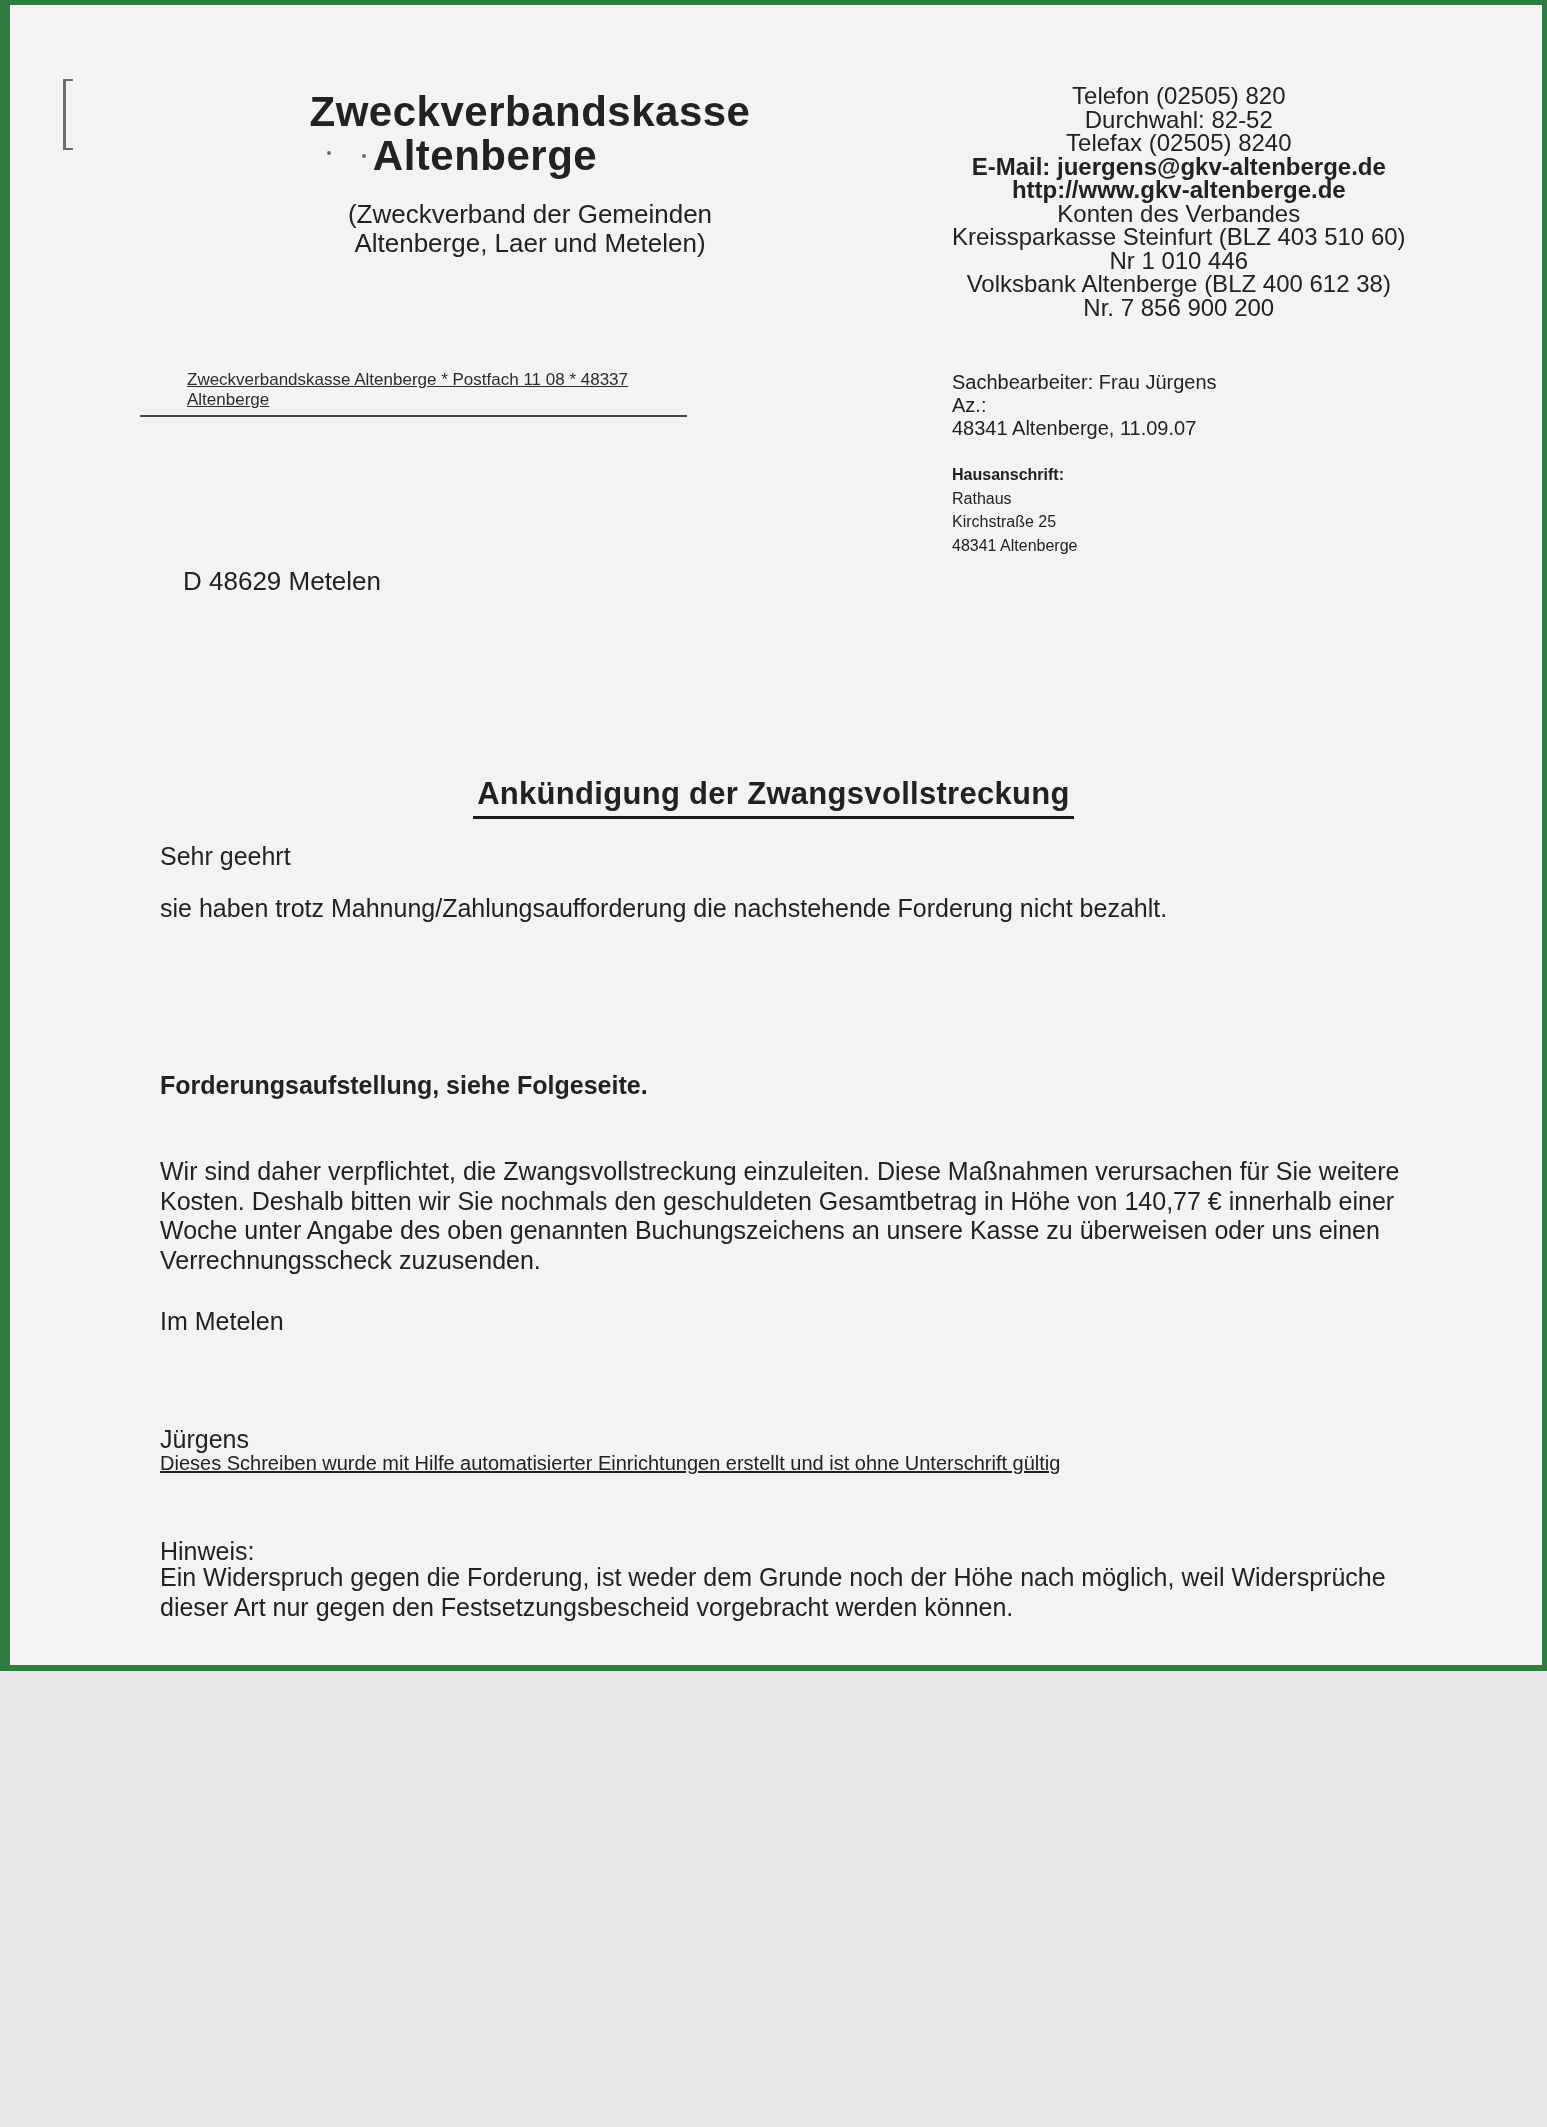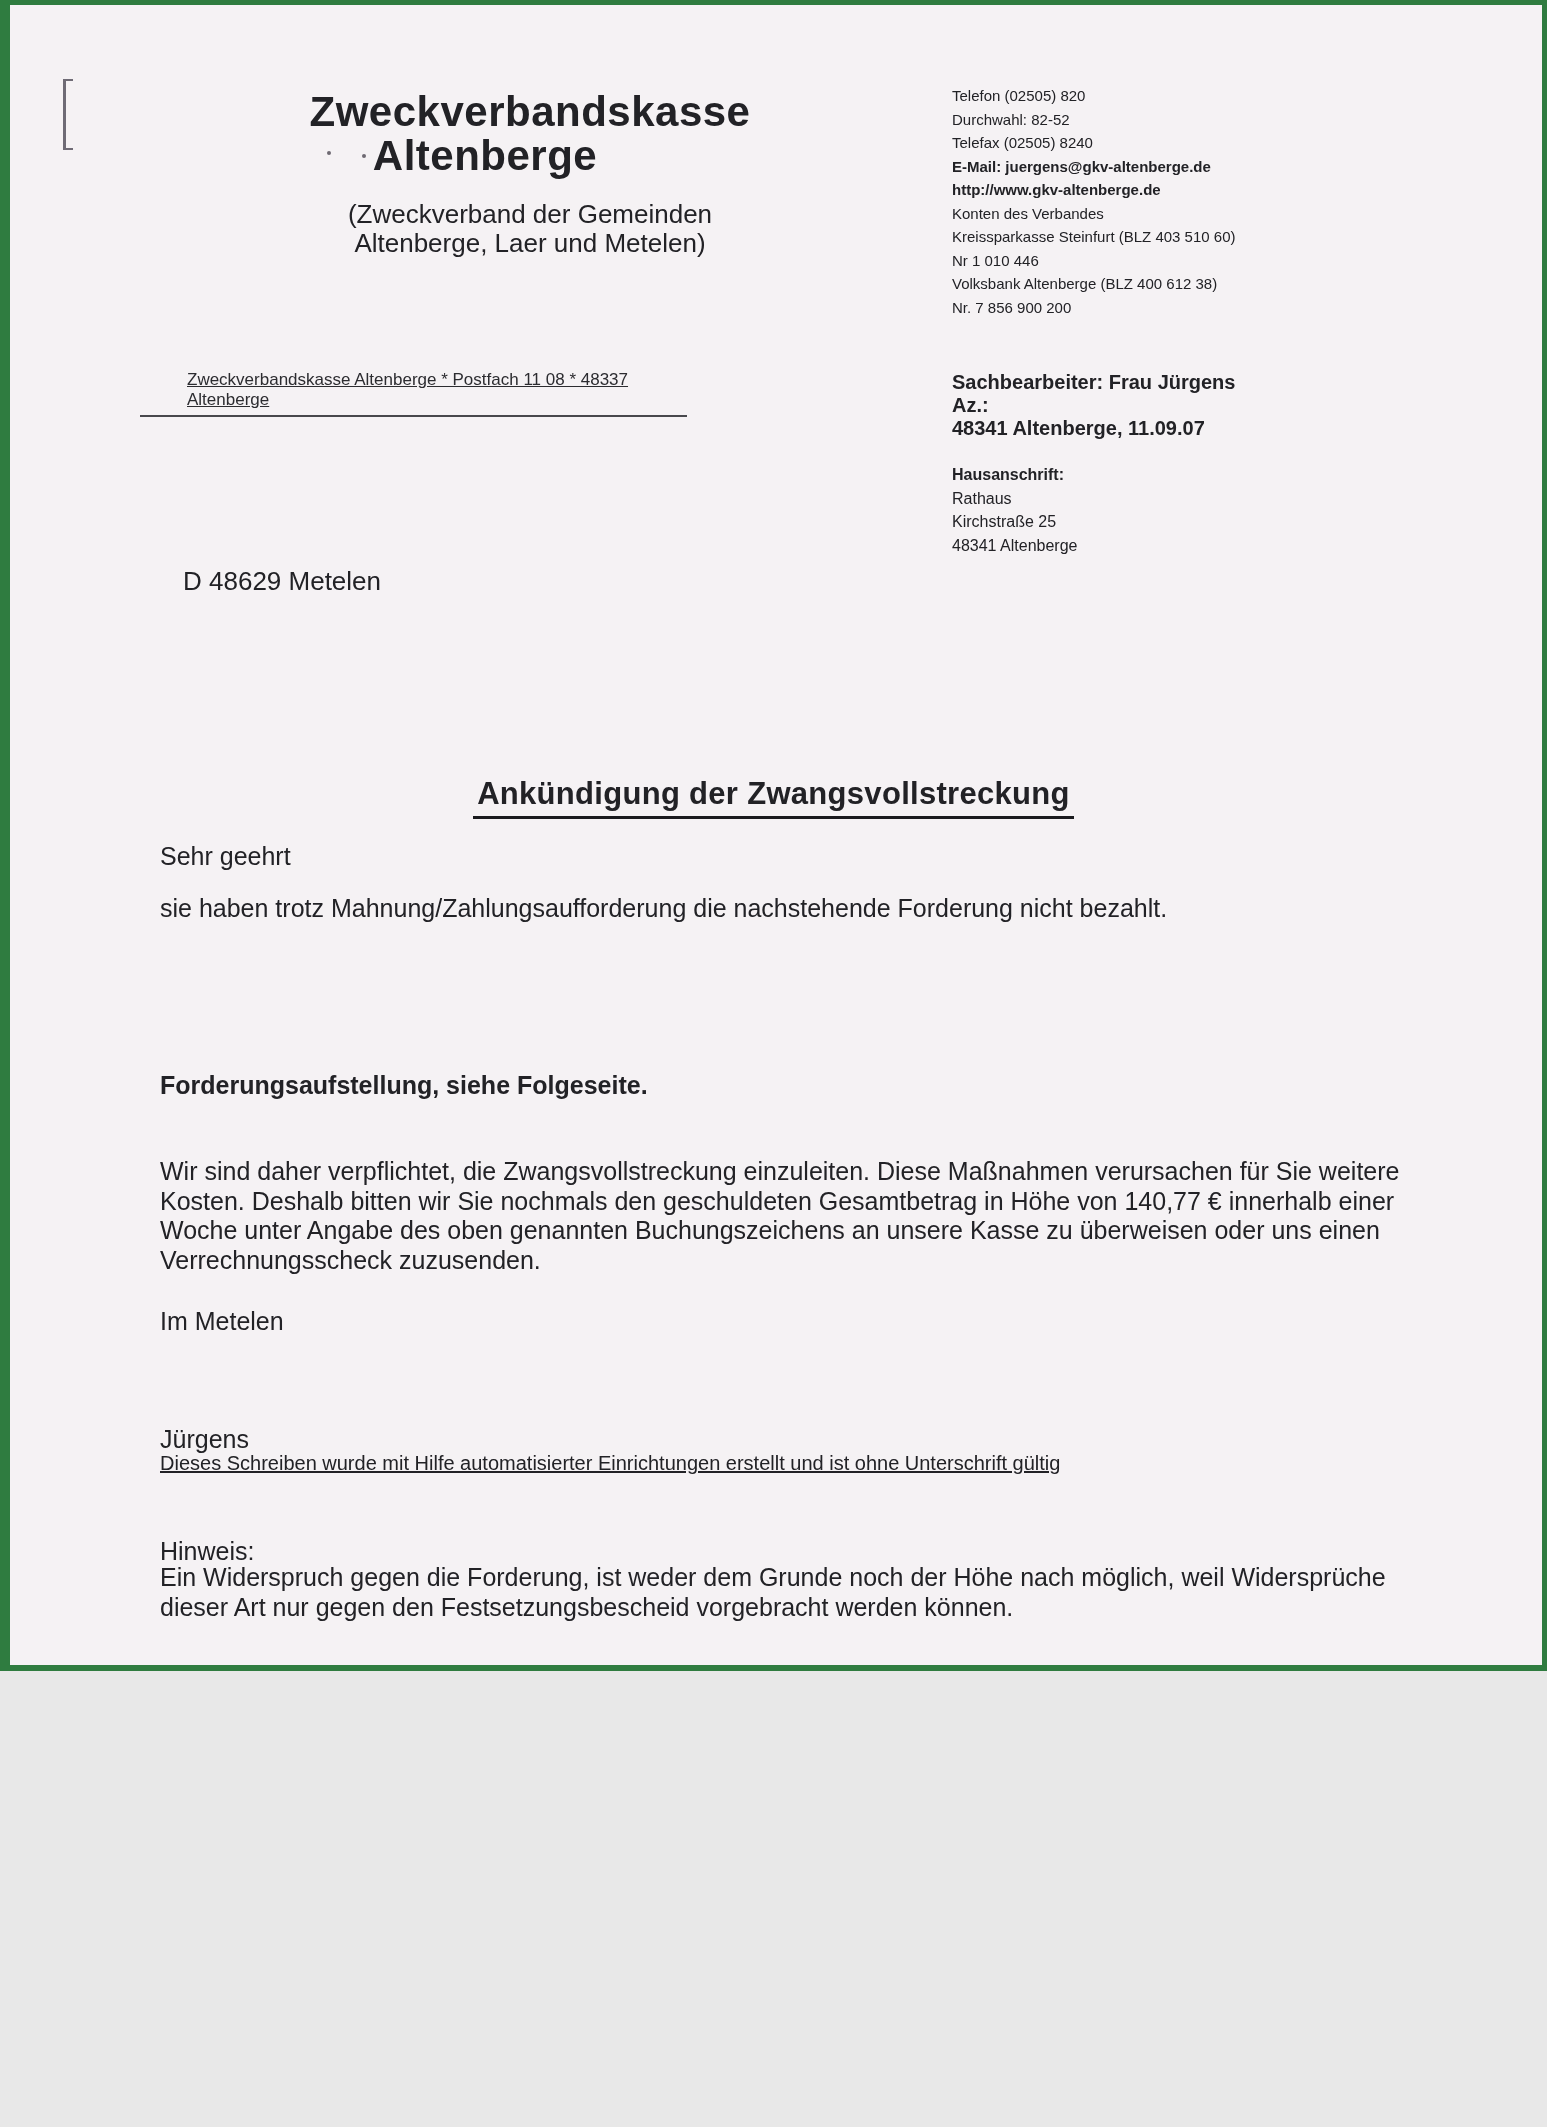--- a/index.html
+++ b/index.html
@@ -26,24 +26,24 @@
     border-bottom: 6px solid var(--color-green);
     pointer-events:none;
     box-sizing: border-box;
   }
   .abs { position:absolute; }
   
   .org-block { left:290px; top:90px; width:480px; text-align:center; }
   .org-name { font-size:42px; font-weight:700; line-height:44px; letter-spacing:0.5px; }
   .org-name-2 { transform: translateX(-45px); }
   .org-sub { font-size:26px; line-height:29px; margin-top:22px; }
-  .contact-block { left:952px; top:84px; font-size:15px; line-height:23.5px; }
+  .contact-block { left:952px; top:84px; font-size:24px; line-height:23.5px;text-align:center; }
   .bold { font-weight:700; }
   
-  .sach-block { left:952px; top:371px; font-size:20px; line-height:23px;font-weight:bold; }
+  .sach-block { left:952px; top:371px; font-size:20px; line-height:23px; }
   .haus-block { left:952px; top:463px; font-size:16px; line-height:23.5px; }
   .sender-line {
     left:140px; top:370px; width:500px;
     font-size:17px; padding:0 0 5px 47px;
     border-bottom:2px solid var(--color-rule);
     color:#2c2c30;
   }
   .sender-line span { text-decoration: underline; }
   .recipient { left:183px; top:566px; font-size:26px; }
   

